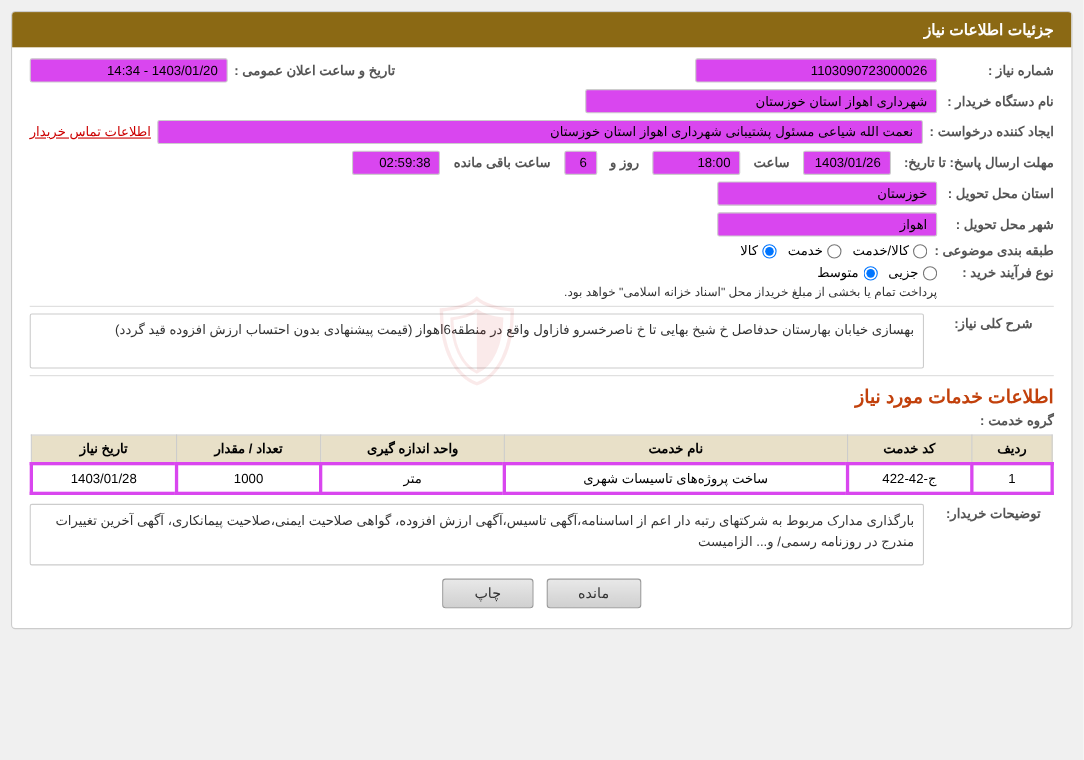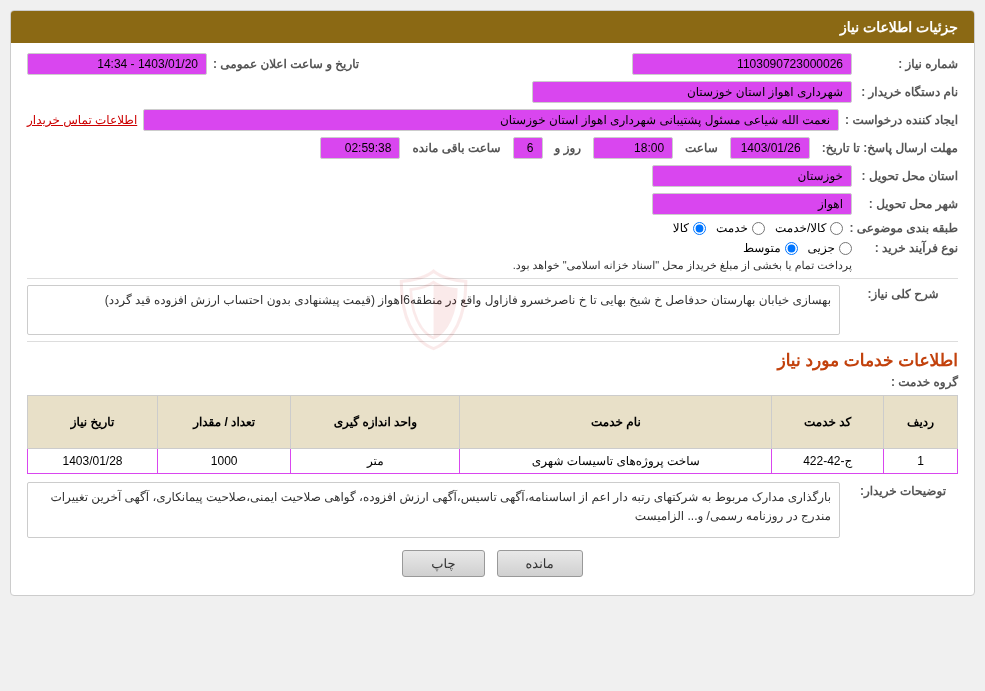--- a/index.html
+++ b/index.html
@@ -81,26 +81,26 @@
     }
     .data-table {
       width: 100%;
       border-collapse: collapse;
       margin-bottom: 8px;
       font-size: 12px;
     }
     .data-table th {
       background: #e8e0c8;
       border: 1px solid #ccc;
-      padding: 19px 8px;
+      padding: 5px 8px;
       text-align: center;
       font-weight: bold;
     }
     .data-table td {
-      border: 1px solid #d946ef;
+      border: 3px solid #d946ef;
       padding: 5px 8px;
       text-align: center;
     }
     .data-table tr:nth-child(even) td { background: #f9f9f9; }
     .button-row {
       display: flex;
       justify-content: center;
       gap: 12px;
       margin-top: 12px;
       margin-bottom: 8px;

